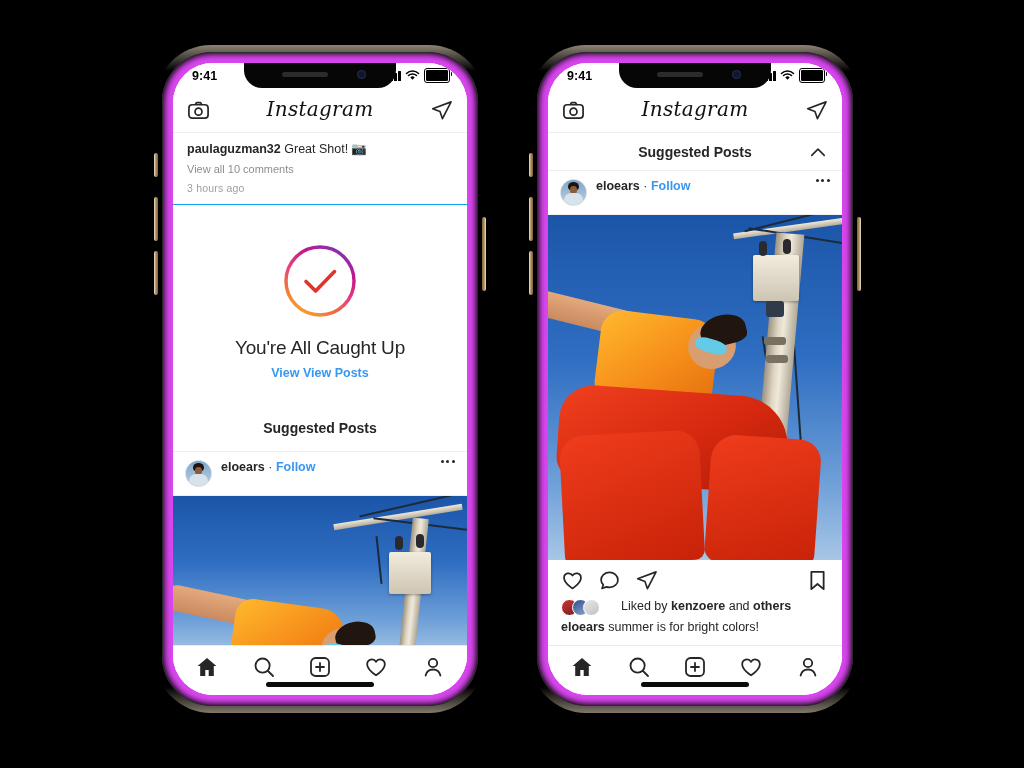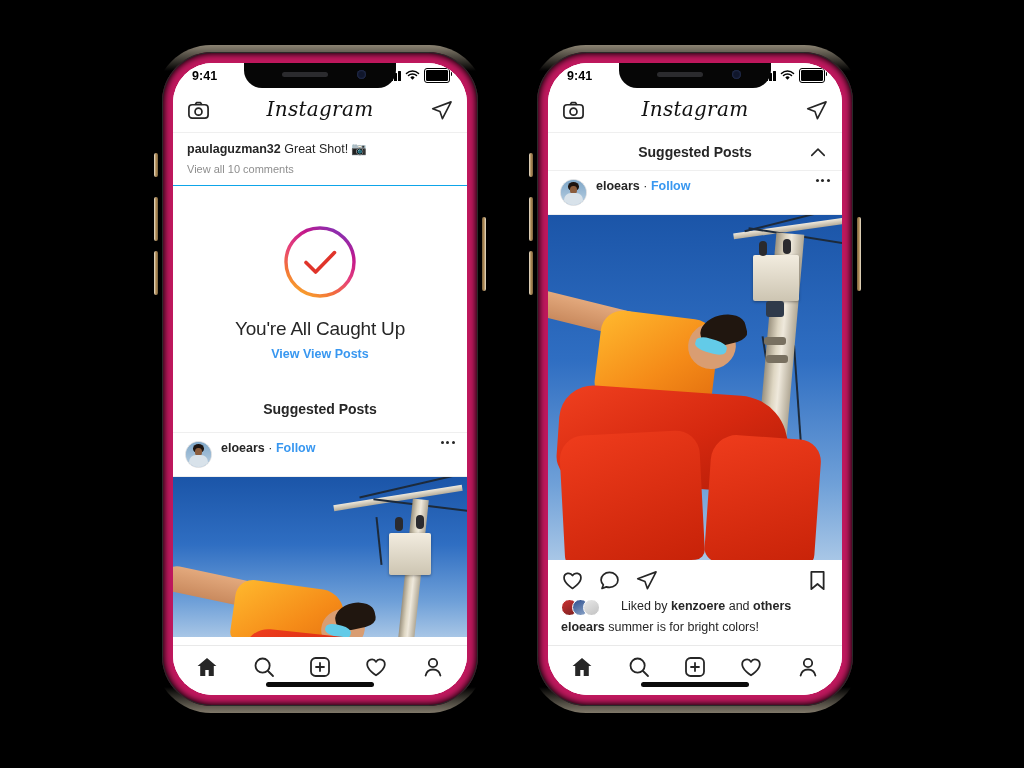--- a/index.html
+++ b/index.html
@@ -29,21 +29,21 @@
   }
   .band::after{
     content:"";position:absolute;inset:0;border-radius:56px;
     background:linear-gradient(180deg,
       rgba(255,240,210,.55) 0,rgba(255,240,210,0) 26px,
       rgba(0,0,0,0) calc(100% - 26px),rgba(255,240,210,.5) 100%);
   }
   
   .bezel{
     position:absolute;left:7px;top:7px;right:7px;bottom:7px;
-    border-radius:50px;background:#be185d;
+    border-radius:50px;background:#d946ef;
     box-shadow:inset 0 0 0 1px #2a2a2a, inset 0 0 6px 2px #000;
   }
   .screen{
     position:absolute;left:11px;top:11px;right:11px;bottom:11px;
     border-radius:40px;background:#fff;overflow:hidden;
   }
   
   .btn-side{position:absolute;border-radius:2px;}
   .btn-silent{left:-1px;top:108px;width:4px;height:24px;
     background:linear-gradient(90deg,#e9e2d3,#b08a52,#7a6443);}
@@ -239,20 +239,21 @@
             <svg class="icon" width="23" height="23" viewBox="0 0 24 24">
               <path d="M22 3 2.8 10.2 10.4 13l2.6 7.6L22 3z" fill="none" stroke="#262626" stroke-width="1.7" stroke-linejoin="round"></path>
             </svg>
           </div>
 
           <div class="feed-tail">
             <div class="cap-line">
               <b>paulaguzman32</b><span> Great Shot! 📷</span>
             </div>
             <div class="muted">View all 10 comments</div>
+            <div class="tiny">3 hours ago</div>
           </div>
 
           <div class="caughtup">
             <div class="ring-wrap">
               <svg width="76" height="76" viewBox="0 0 76 76">
                 <defs>
                   <linearGradient id="gRing" x1="72%" y1="2%" x2="18%" y2="96%">
                     <stop offset="0%" stop-color="#8a2fb0"></stop>
                     <stop offset="22%" stop-color="#c2178c"></stop>
                     <stop offset="52%" stop-color="#e7417a"></stop>

